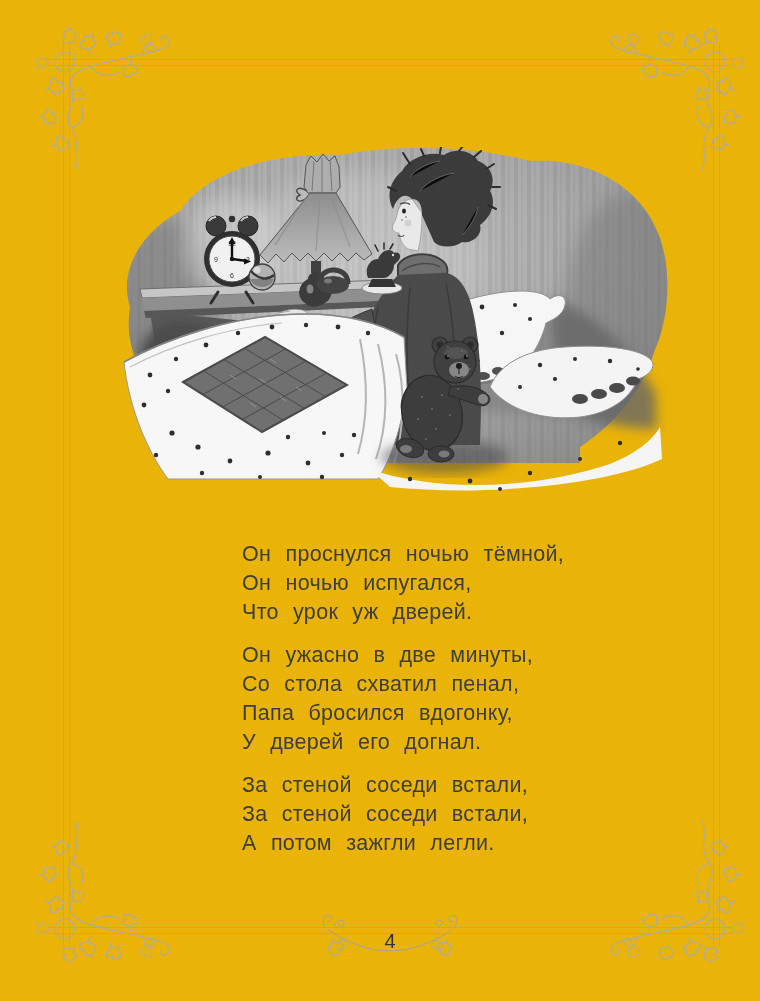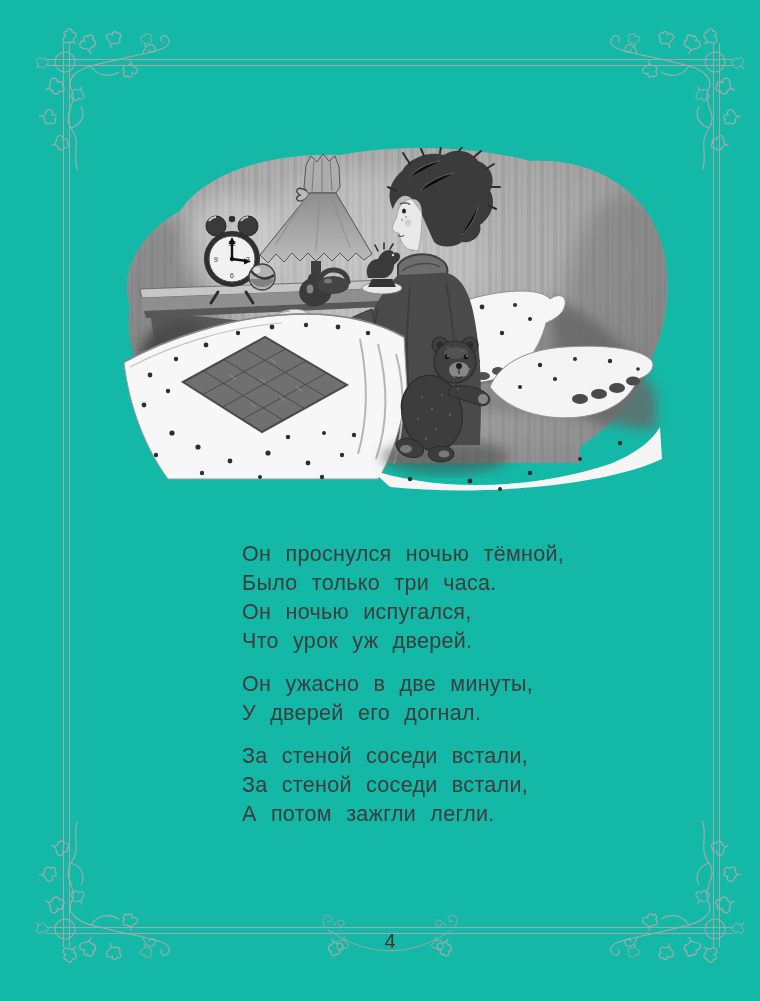--- a/index.html
+++ b/index.html
@@ -1,18 +1,18 @@
 <!DOCTYPE html>
 <html><head>
 <meta charset="utf-8">
 <style>
   html,body{margin:0;padding:0;}
   body{width:760px;height:1001px;background:#ffffff;position:relative;overflow:hidden;
        font-family:"Liberation Sans", sans-serif;}
-  .page{position:absolute;inset:0;background:#14b8a6;}
+  .page{position:absolute;inset:0;background:#eab308;}
   
   .frame-h{position:absolute;height:5px;border-top:1px solid #a4a8ab;border-bottom:1px solid #a4a8ab;}
   .frame-v{position:absolute;width:5px;border-left:1px solid #a4a8ab;border-right:1px solid #a4a8ab;}
   .frame-top{left:47px;top:59px;width:686px;}
   .frame-bottom{left:47px;top:927px;width:686px;}
   .frame-left{left:63px;top:43px;height:904px;}
   .frame-right{left:713px;top:43px;height:904px;}
   
   .corner{position:absolute;width:150px;height:150px;}
   .corner.tl{left:25px;top:20px;}
@@ -362,26 +362,27 @@
           <circle cx="360" cy="222" r="1"></circle>
         <circle cx="316" cy="292" r="1.1"></circle>
           <circle cx="348" cy="242" r="1.1"></circle>
       </g>
     </g>
   </svg>
 
   <div class="poem">
     <div class="stanza">
       <div class="poem-line">Он проснулся ночью тёмной,</div>
-      <div class="poem-line">Было только три часа.</div>
       <div class="poem-line">Он ночью испугался,</div>
       <div class="poem-line">Что урок уж дверей.</div>
     </div>
     <div class="stanza">
       <div class="poem-line">Он ужасно в две минуты,</div>
+      <div class="poem-line">Со стола схватил пенал,</div>
+      <div class="poem-line">Папа бросился вдогонку,</div>
       <div class="poem-line">У дверей его догнал.</div>
     </div>
     <div class="stanza">
       <div class="poem-line">За стеной соседи встали,</div>
       <div class="poem-line">За стеной соседи встали,</div>
       <div class="poem-line">А потом зажгли легли.</div>
     </div>
   </div>
 
   <svg class="footer-arc" viewBox="0 0 156 56">

